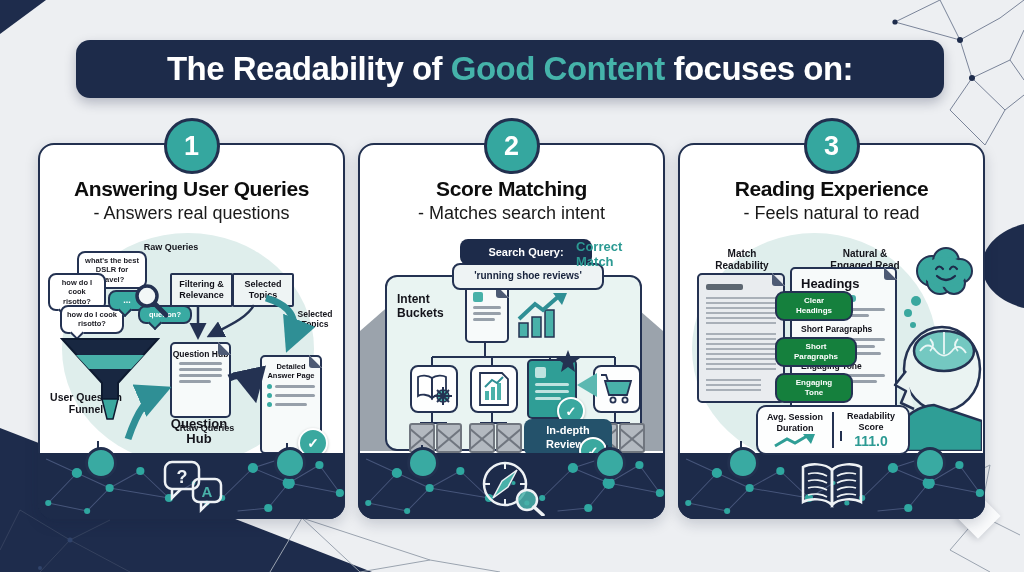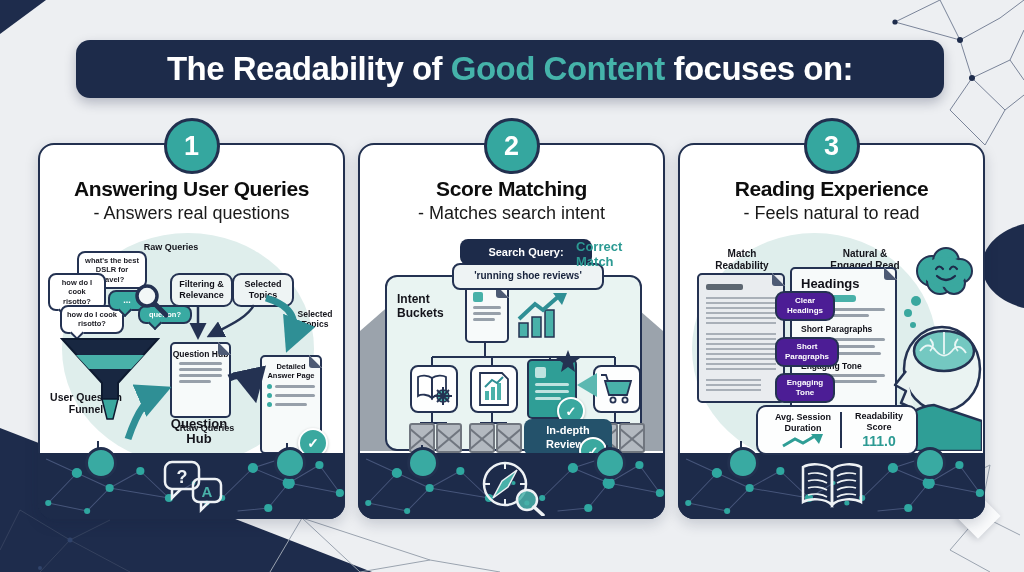--- a/index.html
+++ b/index.html
@@ -38,21 +38,21 @@
   .abs{position:absolute;}
   .lbl{position:absolute;font-weight:bold;color:#14141b;text-align:center;line-height:1.15;}
 
   
   .bub{position:absolute;background:#fff;border:2px solid #243252;border-radius:8px;font-size:7.5px;font-weight:bold;
     color:#1a1a22;text-align:center;padding:3px 4px;line-height:1.25;z-index:2;}
   .bub::after{content:"";position:absolute;left:10px;bottom:-6px;width:8px;height:8px;background:#fff;
     border-right:2px solid #243252;border-bottom:2px solid #243252;transform:rotate(45deg);}
   .bub.teal{background:#39aaa2;color:#fff;}
   .bub.teal::after{background:#39aaa2;}
-  .flowbox{position:absolute;background:#eef4f4;border:2px solid #243252;border-radius:9px;font-size:9px;font-weight:bold;
+  .flowbox{position:absolute;background:#eef4f4;border:2px solid #243252;border-radius:2px;font-size:9px;font-weight:bold;
     color:#101018;text-align:center;padding:4px 3px;line-height:1.2;z-index:2;}
   .doc{position:absolute;background:#f7fafa;border:2px solid #243252;border-radius:5px;z-index:2;}
   .doc .fold{position:absolute;right:-2px;top:-2px;width:13px;height:13px;background:#4d5a74;
     clip-path:polygon(0 0,100% 100%,0 100%);border-bottom-left-radius:3px;}
   .doc .fold::after{content:"";position:absolute;left:0;top:0;width:13px;height:13px;background:#edeff2;clip-path:polygon(0 0,100% 0,100% 100%);}
   .dtitle{font-size:8.5px;font-weight:bold;text-align:center;color:#101018;line-height:1.2;margin-top:5px;}
   .dline{height:3px;background:#97a0aa;border-radius:2px;margin:3px 7px;}
   .brow{display:flex;align-items:center;gap:3px;margin:4px 5px;}
   .brow .bdot{width:5px;height:5px;border-radius:50%;background:#39aaa2;flex:0 0 auto;}
   .brow .bln{height:3px;background:#97a0aa;border-radius:2px;flex:1;}
@@ -73,26 +73,26 @@
     display:flex;align-items:center;justify-content:center;}
   .xbox{position:absolute;width:22px;height:26px;background:#b3b9c0;border:2px solid #70767f;border-radius:3px;overflow:hidden;}
   .xbox::before,.xbox::after{content:"";position:absolute;left:-4px;right:-4px;top:50%;height:2px;background:#70767f;}
   .xbox::before{transform:rotate(40deg);} .xbox::after{transform:rotate(-40deg);}
   .indepth{position:absolute;background:#24526b;color:#fff;border-radius:8px;font-size:11px;font-weight:bold;
     text-align:center;line-height:1.3;padding:4px 14px;z-index:3;}
   .teal-tri{position:absolute;width:0;height:0;border-top:12px solid transparent;border-bottom:12px solid transparent;
     border-right:20px solid #5cb8b1;z-index:3;}
 
   
-  .pill{position:absolute;background:#4c1d95;border:2px solid #243252;border-radius:9px;color:#fff;
-    font-size:8px;font-weight:bold;text-align:center;line-height:1.25;padding:3px 3px;z-index:4;}
+  .pill{position:absolute;background:#15803d;border:2px solid #243252;border-radius:9px;color:#fff;
+    font-size:8px;font-weight:bold;text-align:center;line-height:1.25;padding:3px 12px;z-index:4;}
   .poor-bar{position:absolute;left:7px;top:9px;width:44%;height:6px;background:#5d6771;border-radius:2px;}
   .pd-lines{position:absolute;left:7px;right:7px;background:repeating-linear-gradient(to bottom,#a9b0b8 0 2px,transparent 2px 5px);}
   .stats{position:absolute;left:76px;top:260px;width:150px;height:46px;background:#fdfefe;border:2px solid #243252;
-    border-radius:10px;display:flex;z-index:4;padding-left:8px;}
+    border-radius:10px;display:flex;z-index:4;}
   .stats .cell{flex:1;display:flex;flex-direction:column;align-items:center;justify-content:center;gap:1px;}
   .stats .divider{width:2px;background:#243252;margin:5px 0;}
   .stats .slab{font-size:9px;font-weight:bold;text-align:center;line-height:1.15;color:#101018;}
   .stats .sval{font-size:14px;font-weight:bold;color:#2c9a93;}
 </style>
 </head>
 <body>
 
 <div class="stage">
 

